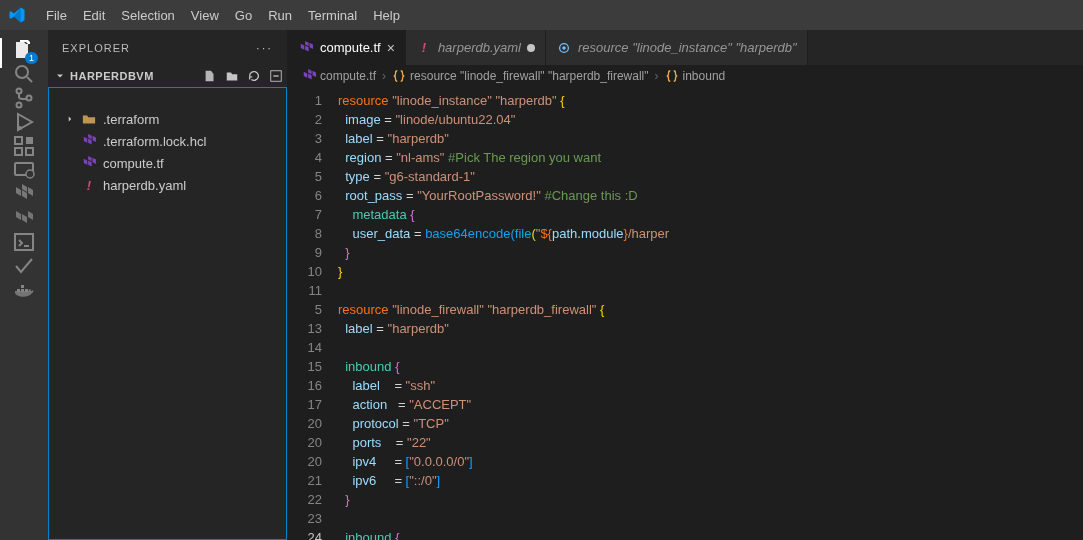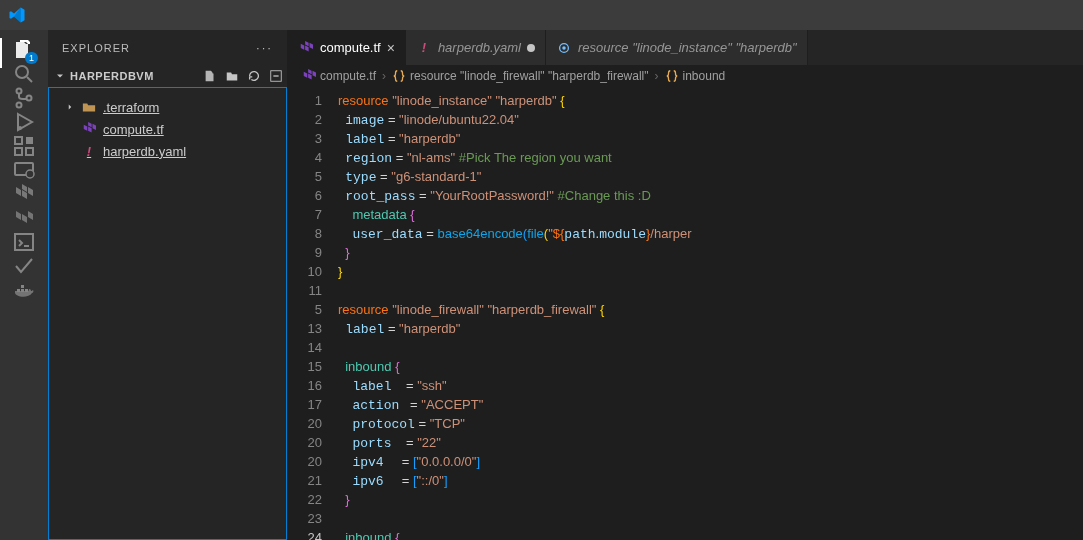--- a/index.html
+++ b/index.html
@@ -16,21 +16,21 @@
   .act-active-border { position:absolute; left:0; top:8px; width:2px; height:30px; background:#fff; }
   .badge { position:absolute; right:-2px; bottom:-2px; background:#007acc; color:#fff; font-size:9px; border-radius:8px; padding:0 4px; line-height:12px; }
   
   .sidebar { width:240px; background:#252526; display:flex; flex-direction:column; border-right:1px solid #1e1e1e; }
   .sidebar-header { height:35px; display:flex; align-items:center; justify-content:space-between; padding:3px 14px; color:#bbb; font-size:11px; letter-spacing:1px; }
   .sidebar-header .dots { cursor:pointer; color:#c5c5c5; letter-spacing:2px; }
   .folder-header { height:22px; display:flex; align-items:center; padding:0 4px 0 6px; font-weight:600; font-size:11px; letter-spacing:0.5px; cursor:pointer; background:#252526; justify-content:space-between; }
   .folder-header .left { display:flex; align-items:center; gap:4px;text-align:right; }
   .folder-header .actions { display:flex; gap:8px; color:#c5c5c5; }
   .folder-header .actions span { cursor:pointer; }
-  .tree { flex:1; border:1px solid #007fd4; margin:0 0 0 0; padding:8px 0;text-decoration:underline; }
+  .tree { flex:1; border:1px solid #007fd4; margin:0 0 0 0; padding:20px 0; }
   .tree-item { display:flex; align-items:center; gap:6px; height:22px; padding-left:16px; cursor:pointer; color:#ccc; }
   .tree-item .chev { width:10px; color:#c5c5c5; }
   .tree-item .fname { font-size:13px; }
   .file-icon { width:16px; height:16px; display:inline-flex; align-items:center; justify-content:center; }
   
   .editor { flex:1; display:flex; flex-direction:column; background:#1e1e1e; overflow:hidden; }
   .tabs { height:35px; background:#252526; display:flex; align-items:stretch; }
   .tab { display:flex; align-items:center; gap:6px; padding:0 10px; color:#969696; background:#2d2d2d; border-right:1px solid #1e1e1e; font-size:13px; cursor:pointer; font-style:normal;}
   .tab.active { background:#1e1e1e; color:#fff; }
   .tab .close { font-size:14px; color:#c5c5c5; }
@@ -40,40 +40,41 @@
   .code { flex:1; display:flex; overflow:hidden; font-family:"Consolas","Menlo",monospace; font-size:13px; line-height:19px; }
   .gutter { width:46px; text-align:right; color:#858585; padding:4px 12px 4px 0; background:#1e1e1e; user-select:none; }
   .gutter .lineno { height:19px; }
   .gutter .lineno.active { color:#c6c6c6; }
   .lines { flex:1; padding:4px 0 4px 4px; white-space:pre; }
   .lines .line { height:19px; }
   
   .tk-kw { color:#f97316; }      
   .tk-type { color:#4ec9b0; }    
   .tk-str { color:#ce9178; }     
-  .tk-prop { color:#9cdcfe;font-family:Liberation Mono, monospace; }    
+  .tk-prop { color:#9cdcfe; }    
   .tk-punc { color:#d4d4d4; }    
   .tk-brace-y { color:#ffd700; } 
   .tk-brace-p { color:#da70d6; } 
   .tk-brace-b { color:#179fff; } 
   .tk-fn { color:#0ea5e9; }      
   .tk-cmt { color:#6a9955; }     
   .tk-op { color:#d4d4d4; }
   svg { display:block; }
 </style>
 </head>
 <body>
 
 <div class="menubar">
   <span class="vsc-logo">
     <svg viewBox="0 0 24 24" width="18" height="18">
         <path fill="#0098ff" d="M17 2l5 3v14l-5 3-9-8-4 3-2-1V8l2-1 4 3 9-8z"></path>
         <path fill="#0065a9" d="M17 2v20l-9-8 9-12z" opacity=".6"></path>
       </svg>
   </span>
+  <span id="menu-slot"><span class="menu-item">File</span><span class="menu-item">Edit</span><span class="menu-item">Selection</span><span class="menu-item">View</span><span class="menu-item">Go</span><span class="menu-item">Run</span><span class="menu-item">Terminal</span><span class="menu-item">Help</span></span>
 </div>
 
 <div class="main">
 
   <div class="activity-bar">
     <div class="act-active-border"></div>
     <div id="activity-slot">
         <div class="act-icon active">
           <svg width="24" height="24" viewBox="0 0 24 24">
             <path fill="currentColor" d="M4 4h8l2 2h2v14H4z" opacity=".9"></path>
@@ -193,20 +194,29 @@
             <svg width="10" height="10" viewBox="0 0 16 16">
               <path fill="#c5c5c5" d="M6 4l4 4-4 4z"></path>
             </svg>
           </span>
           <span class="file-icon">
             <svg width="14" height="14" viewBox="0 0 16 16">
               <path fill="#c09553" d="M1 4h5l1 2h8v7H1z"></path>
             </svg>
           </span>
           <span class="fname">.terraform</span>
+        </div>
+        <div class="tree-item">
+          <span class="chev"></span>
+          <span class="file-icon">
+            <svg width="14" height="14" viewBox="0 0 16 16">
+              <path fill="#7b42bc" d="M2 3l4 2v5l-4-2zM7 5l4 2v5l-4-2zM7 0l4 2v4l-4-2zM12 2l4 2v5l-4-2z"></path>
+            </svg>
+          </span>
+          <span class="fname">.terraform.lock.hcl</span>
         </div>
         <div class="tree-item">
           <span class="chev"></span>
           <span class="file-icon">
             <svg width="14" height="14" viewBox="0 0 16 16">
               <path fill="#7b42bc" d="M2 3l4 2v5l-4-2zM7 5l4 2v5l-4-2zM7 0l4 2v4l-4-2zM12 2l4 2v5l-4-2z"></path>
             </svg>
           </span>
           <span class="fname">compute.tf</span>
         </div>

